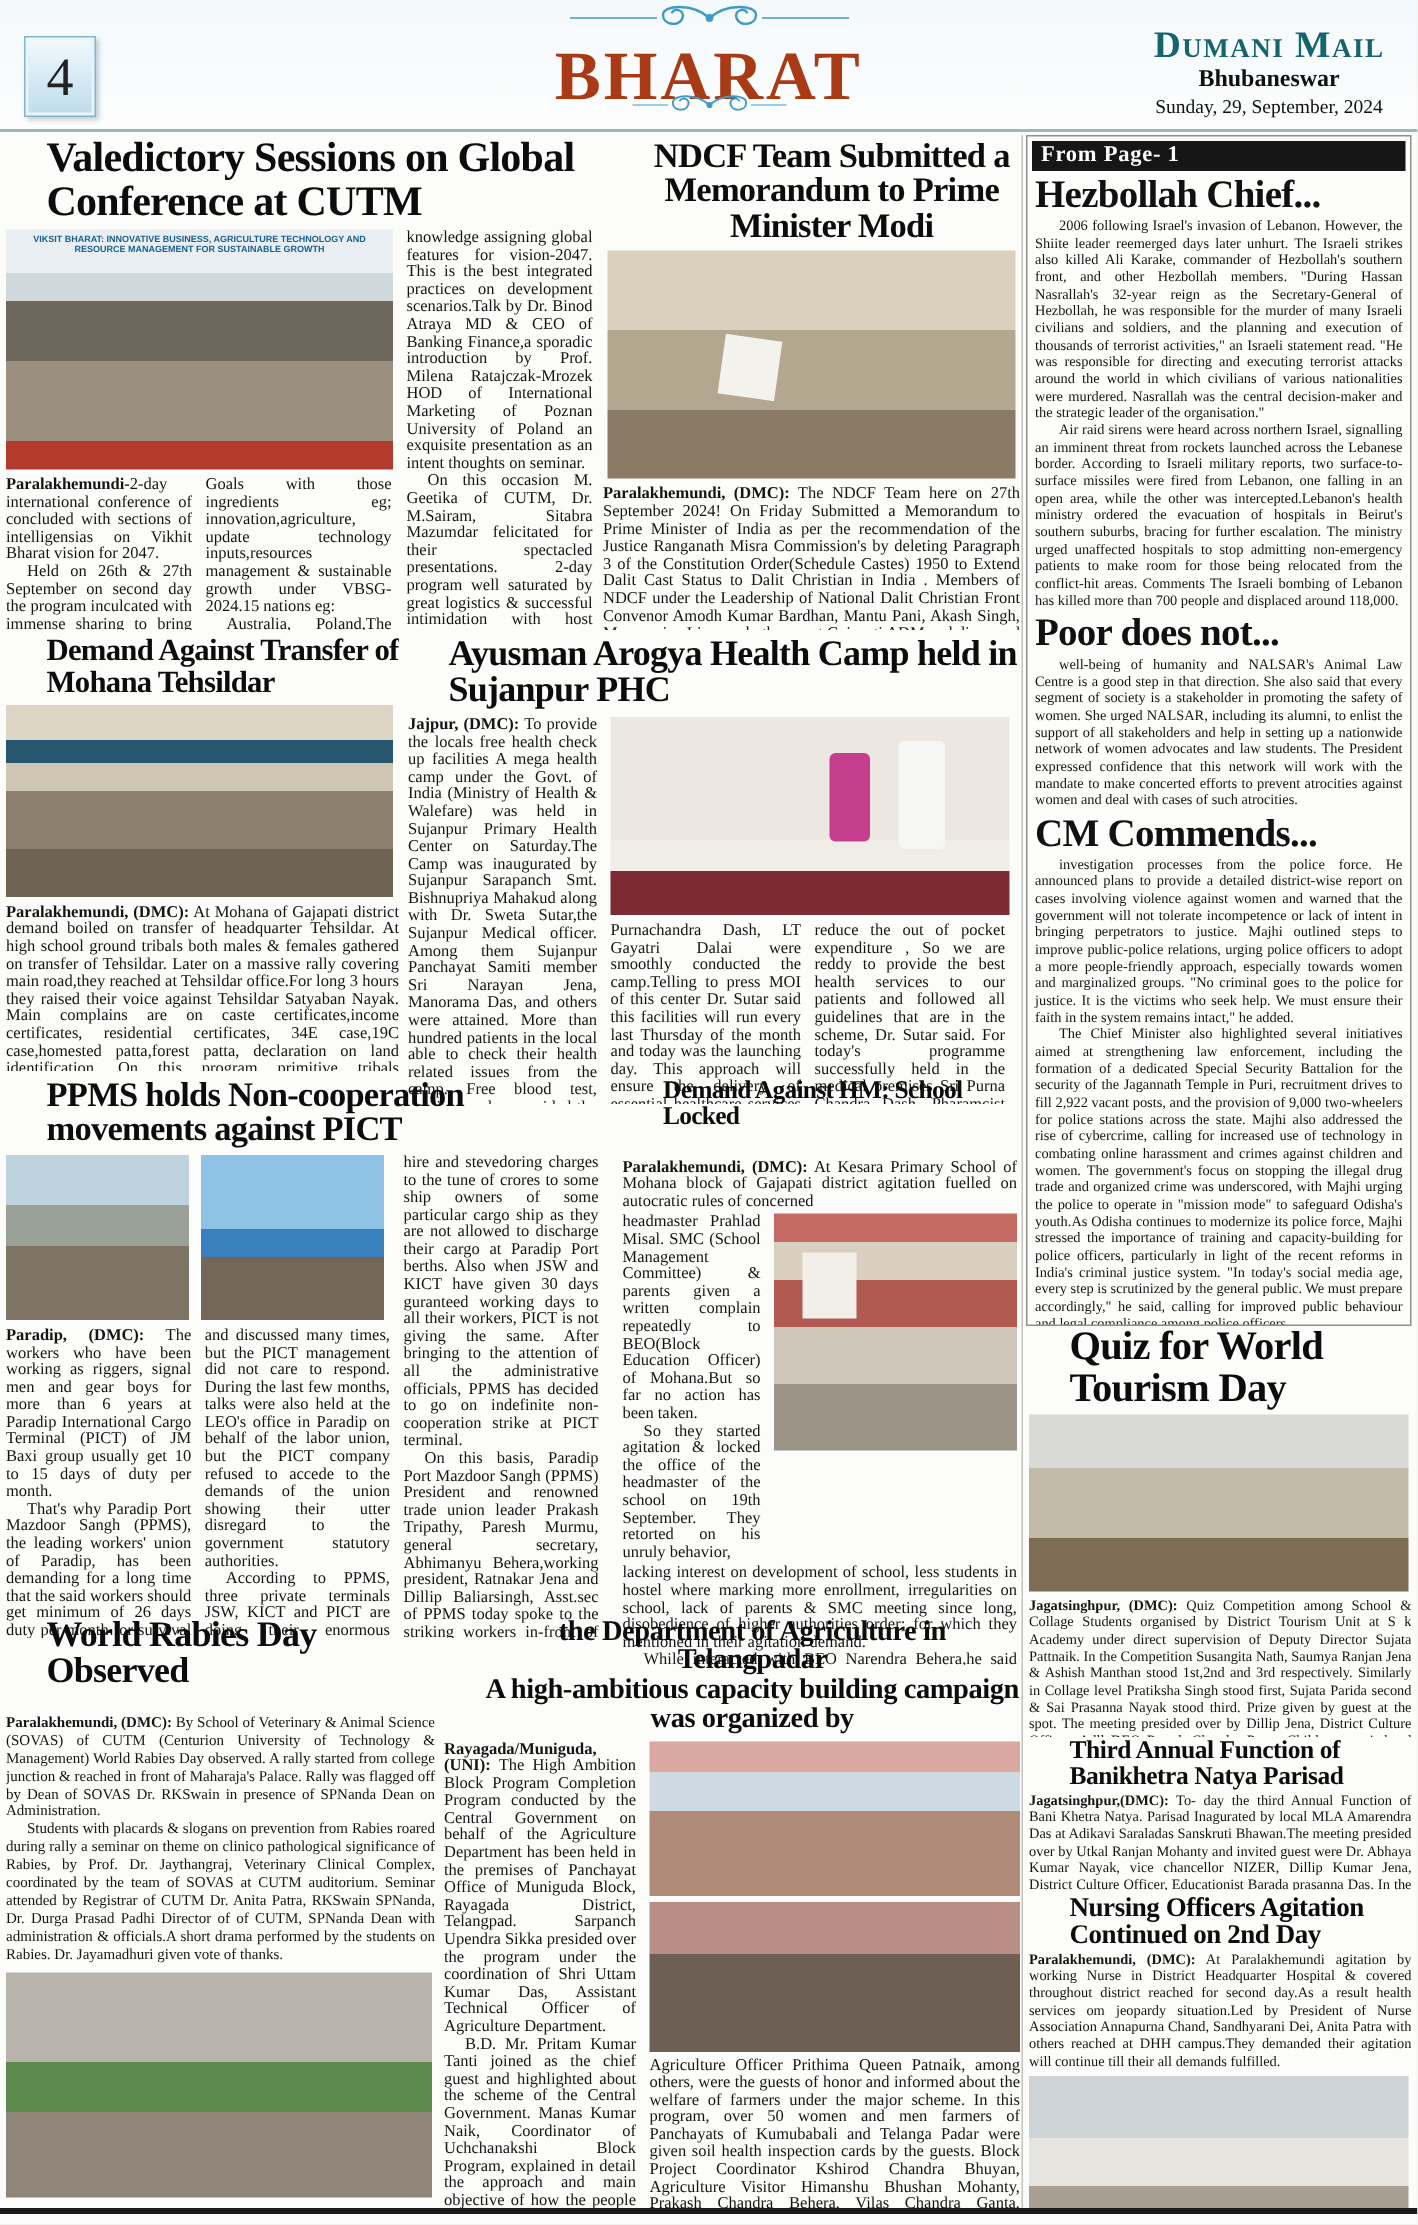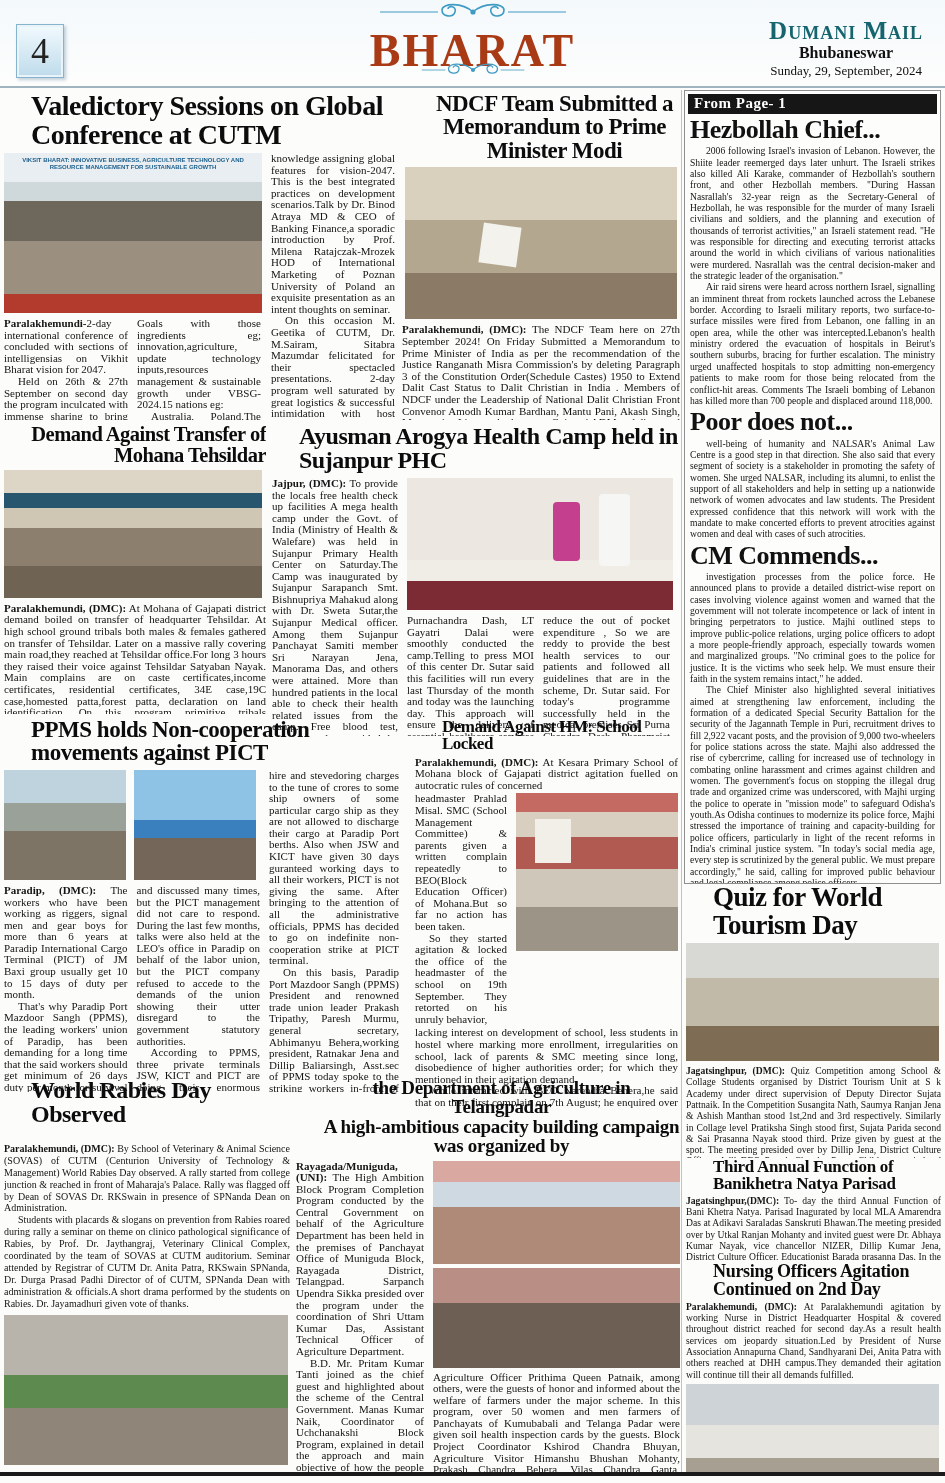--- a/index.html
+++ b/index.html
@@ -146,21 +146,21 @@
     <p class="fp-p">Air raid sirens were heard across northern Israel, signalling an imminent threat from rockets launched across the Lebanese border. According to Israeli military reports, two surface-to-surface missiles were fired from Lebanon, one falling in an open area, while the other was intercepted.Lebanon's health ministry ordered the evacuation of hospitals in Beirut's southern suburbs, bracing for further escalation. The ministry urged unaffected hospitals to stop admitting non-emergency patients to make room for those being relocated from the conflict-hit areas. Comments  The Israeli bombing of Lebanon has killed more than 700 people and displaced around 118,000.</p>
     <div class="fp-h">Poor  does  not...</div>
     <p class="fp-p">well-being of humanity and NALSAR's Animal Law Centre is a good step in that direction.  She also said that every segment of society is a stakeholder in promoting the safety of women. She urged NALSAR, including its alumni, to enlist the support of all stakeholders and help in setting up a nationwide network of women advocates and law students. The President expressed confidence that this network will work with the mandate to make concerted efforts to prevent atrocities against women and deal with cases of such atrocities.</p>
     <div class="fp-h">CM  Commends...</div>
     <p class="fp-p">investigation processes from the police force. He announced plans to provide a detailed district-wise report on cases involving violence against women and warned that the government will not tolerate incompetence or lack of intent in bringing perpetrators to justice. Majhi outlined steps to improve public-police relations, urging police officers to adopt a more people-friendly approach, especially towards women and marginalized groups. "No criminal goes to the police for justice. It is the victims who seek help. We must ensure their faith in the system remains intact," he added.</p>
     <p class="fp-p">The Chief Minister also highlighted several initiatives aimed at strengthening law enforcement, including the formation of a dedicated Special Security Battalion for the security of the Jagannath Temple in Puri, recruitment drives to fill 2,922 vacant posts, and the provision of 9,000 two-wheelers for police stations across the state. Majhi also addressed the rise of cybercrime, calling for increased use of technology in combating online harassment and crimes against children and women. The government's focus on stopping the illegal drug trade and organized crime was underscored, with Majhi urging the police to operate in "mission mode" to safeguard Odisha's youth.As Odisha continues to modernize its police force, Majhi stressed the importance of training and capacity-building for police officers, particularly in light of the recent reforms in India's criminal justice system. "In today's social media age, every step is scrutinized by the general public. We must prepare accordingly," he said, calling for improved public behaviour and legal compliance among police officers.</p>
 
   </div>
 
   <div class="art" style="left:4px; top:424px; width:262px; height:290px;">
-    <div class="hl" style="font-size:20.5px;text-align:right;">Demand Against Transfer of Mohana Tehsildar</div>
+    <div class="hl" style="font-size:20.5px;">Demand Against Transfer of Mohana Tehsildar</div>
     <div class="photo ph-mohana" style="width:258px; height:128px; margin-top:4px;"></div>
     <div class="body" style="margin-top:5px;">
       <p><span class="dl">Paralakhemundi, (DMC):</span> <span>At Mohana of Gajapati district demand boiled on transfer of headquarter Tehsildar. At high school ground tribals both males &amp; females gathered on transfer of Tehsildar. Later on a massive rally covering main road,they reached at Tehsildar office.For long 3 hours they raised their voice against Tehsildar Satyaban Nayak. Main complains are on caste certificates,income certificates, residential certificates, 34E case,19C case,homested patta,forest patta, declaration on land identification. On this program primitive tribals development council &amp; special tribals development council members associated. After 3 hours of marathon discussion &amp; assurances by BDO of Mohana they stopped their agitation.</span></p>
     </div>
   </div>
 
   <div class="art" style="left:272px; top:424px; width:406px; height:312px;">
     <div class="hl" style="font-size:24px;">Ayusman Arogya Health Camp held in Sujanpur PHC</div>
     <div class="colrow" style="margin-top:5px;">
       <div class="col" style="width:126px;">
@@ -204,21 +204,21 @@
       </div>
       <div class="col" style="width:130px;">
         <p>hire and stevedoring charges to the tune of crores to some ship owners of some particular cargo ship as they are not allowed to discharge their cargo at Paradip Port berths. Also when JSW and KICT have given 30 days guranteed working days to all their workers, PICT is not giving the same. After bringing to the attention of all the administrative officials, PPMS has decided to go on indefinite non-cooperation strike at PICT terminal.</p>
         <p class="pind">On this basis, Paradip Port Mazdoor Sangh (PPMS) President and renowned trade union leader Prakash Tripathy, Paresh Murmu, general secretary, Abhimanyu Behera,working president, Ratnakar Jena and Dillip Baliarsingh, Asst.sec of PPMS today spoke to the striking workers in-front of PICT gate to encourage the conceptual workers and and declared that the Non-cooperation movements will till continue until the demands of workers' are not fulfilled and against the monopoly of PICT.</p>
       </div>
     </div>
   </div>
 
   <div class="art" style="left:415px; top:718px; width:263px; height:392px;">
     <div class="hl" style="font-size:17px;">Demand Against HM: School Locked</div>
-    <div class="body" style="margin-top:4px;">
+    <div class="body" style="margin-top:20px;">
       <p><span class="dl">Paralakhemundi, (DMC):</span> <span>At Kesara  Primary School of Mohana block of Gajapati district agitation fuelled on autocratic rules of concerned</span></p>
       <div class="colrow" style="margin-top:2px;">
         <div class="col" style="width:92px;">
           <p>headmaster Prahlad Misal. SMC (School Management Committee) &amp; parents given a written complain repeatedly to BEO(Block Education Officer) of Mohana.But so far no action has been taken.</p>
           <p class="pind">So they started agitation &amp; locked the office of the headmaster of the school on 19th September. They retorted on his unruly behavior,</p>
         </div>
         <div class="photo ph-school" style="width:162px; height:158px;">
           <div class="poster"></div>
         </div>
       </div>

